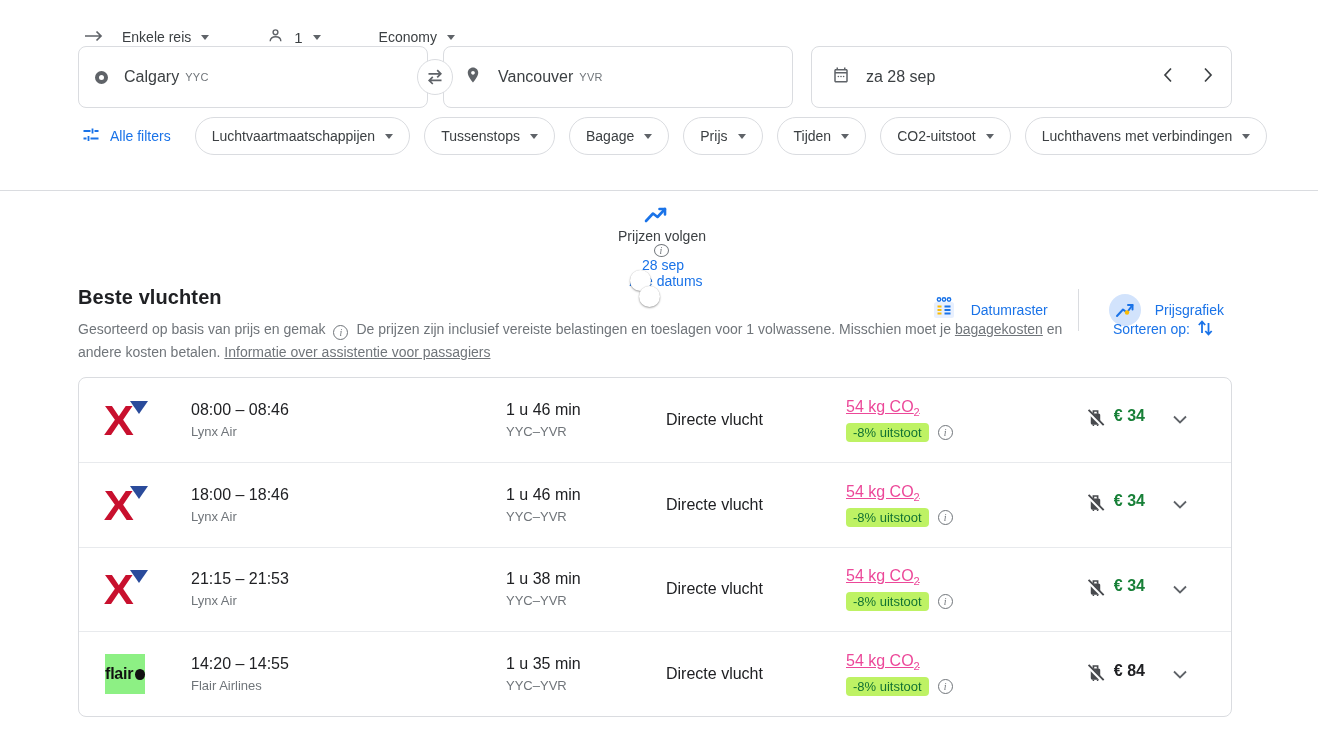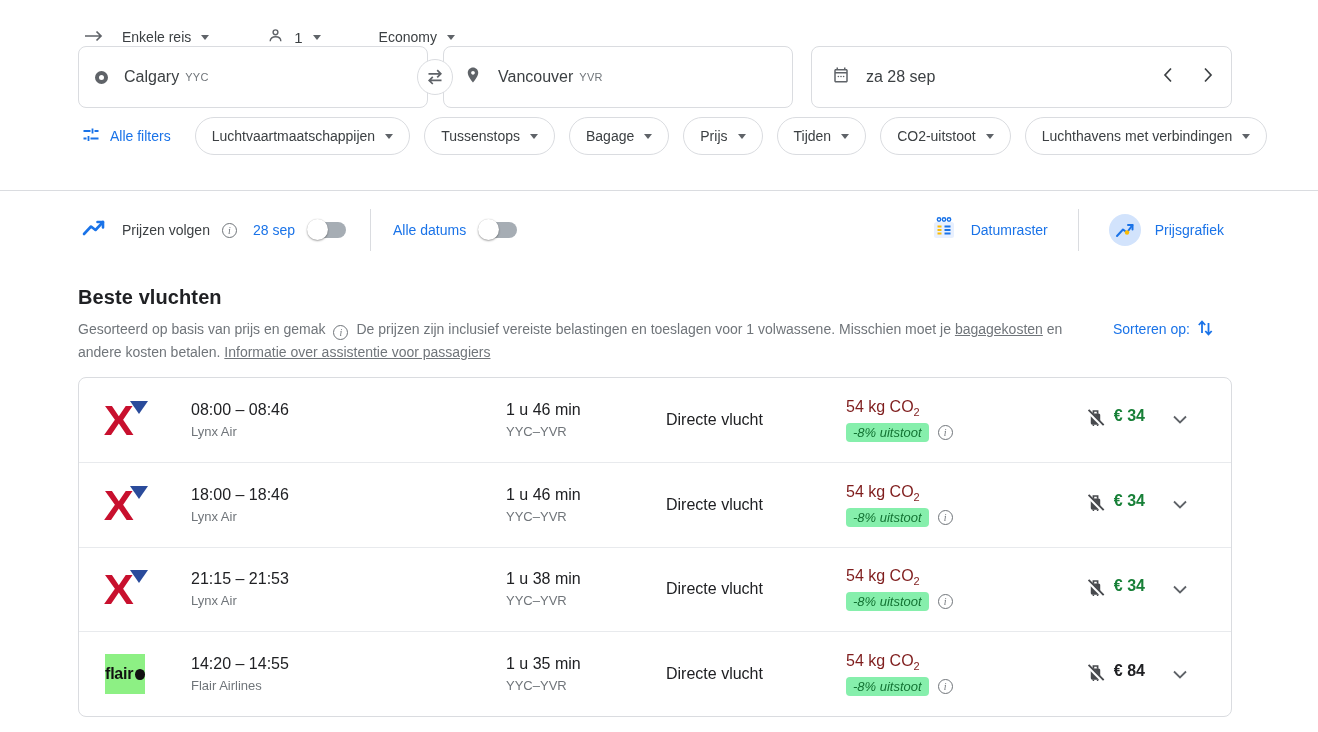--- a/index.html
+++ b/index.html
@@ -30,21 +30,21 @@
   
   .filters-row { position:absolute; left:0; top:117px; width:1318px; height:40px; overflow:hidden; }
   .filters-inner { position:absolute; left:78px; top:0; display:flex; align-items:center; gap:14px; white-space:nowrap; }
   .all-filters { display:flex; align-items:center; gap:10px; color:#1a73e8; font-size:14px; font-weight:500; padding:8px 10px 8px 4px; cursor:pointer; }
   .chip { display:flex; align-items:center; gap:10px; height:38px; padding:0 16px; border:1px solid #dadce0;
           border-radius:19px; font-size:14px; color:#3c4043; cursor:pointer; flex:0 0 auto; background:#fff; }
 
   .h-divider { position:absolute; left:0; top:190px; width:1318px; height:1px; background:#dadce0; }
 
   
-  .tracking-row { position:absolute; left:78px; top:206px; width:1154px; height:48px; display:flex; align-items:center; }
+  .tracking-row { position:absolute; left:78px; top:206px; width:1154px; height:48px; display:flex; align-items:center;flex-direction:column; }
   .track-label { font-size:14px; color:#3c4043; margin-left:14px; }
   .blue-label { font-size:14px; color:#1a73e8; font-weight:500; }
   .info-icon { width:15px; height:15px; border:1.2px solid #70757a; border-radius:50%; color:#70757a; font-size:10px;
                display:inline-flex; align-items:center; justify-content:center; font-family:"Liberation Serif", serif; font-style:italic; }
   .toggle { position:relative; width:37px; height:16px; background:#a6adb4; border-radius:8px; margin:0 6px; cursor:pointer; }
   .toggle .knob { position:absolute; left:-2px; top:-3px; width:21px; height:21px; background:#fff; border-radius:50%;
                   box-shadow:0 1px 2px rgba(0,0,0,.35), 0 0 1px rgba(0,0,0,.2); }
   .v-sep { width:1px; height:42px; background:#dadce0; }
   .track-right { margin-left:auto; display:flex; align-items:center; }
   .tool-btn { display:flex; align-items:center; gap:14px; cursor:pointer; padding:4px 8px; }
@@ -66,24 +66,24 @@
   .flight-row + .flight-row { border-top:1px solid #e8eaed; }
   .col-logo { flex:0 0 86px; display:flex; align-items:center; }
   .col-times { flex:0 0 315px; }
   .col-duration { flex:0 0 160px; }
   .col-stops { flex:0 0 180px; font-size:16px; color:#202124; }
   .col-co2 { flex:0 0 215px; }
   .col-price { flex:1; display:flex; align-items:flex-start; justify-content:flex-end; gap:8px; }
   .col-expand { flex:0 0 70px; display:flex; align-items:center; justify-content:center; }
   .primary-txt { font-size:16px; color:#202124; font-weight:500; }
   .secondary-txt { font-size:13px; color:#70757a; margin-top:5px; }
-  .co2-main { font-size:16px; color:#7f1d1d; }
+  .co2-main { font-size:16px; color:#ec4899;text-decoration:underline; }
   .co2-main sub { font-size:11px; }
   .co2-line2 { display:flex; align-items:center; gap:9px; margin-top:5px; }
-  .emission-badge { background:#86efac; color:#137333; font-size:13px; padding:2px 7px; border-radius:4px;font-style:italic; }
+  .emission-badge { background:#bef264; color:#137333; font-size:13px; padding:2px 7px; border-radius:4px; }
   .price { font-size:16px; font-weight:600; color:#188038; }
   .price.dark { color:#202124; }
 
   
   .lynx-logo { position:relative; width:46px; height:40px; }
   .lynx-x { font-size:43px; font-weight:900; color:#c8102e; line-height:40px; font-family:"Liberation Sans", sans-serif;
             transform:scaleX(1.05); display:block; }
   .lynx-tri { position:absolute; top:1px; right:3px; width:0; height:0;
               border-left:9px solid transparent; border-right:9px solid transparent; border-top:13px solid #2a4b9b; }
   .flair-logo { width:40px; height:40px; background:#8df084; display:flex; align-items:center; justify-content:center; gap:2px; }

